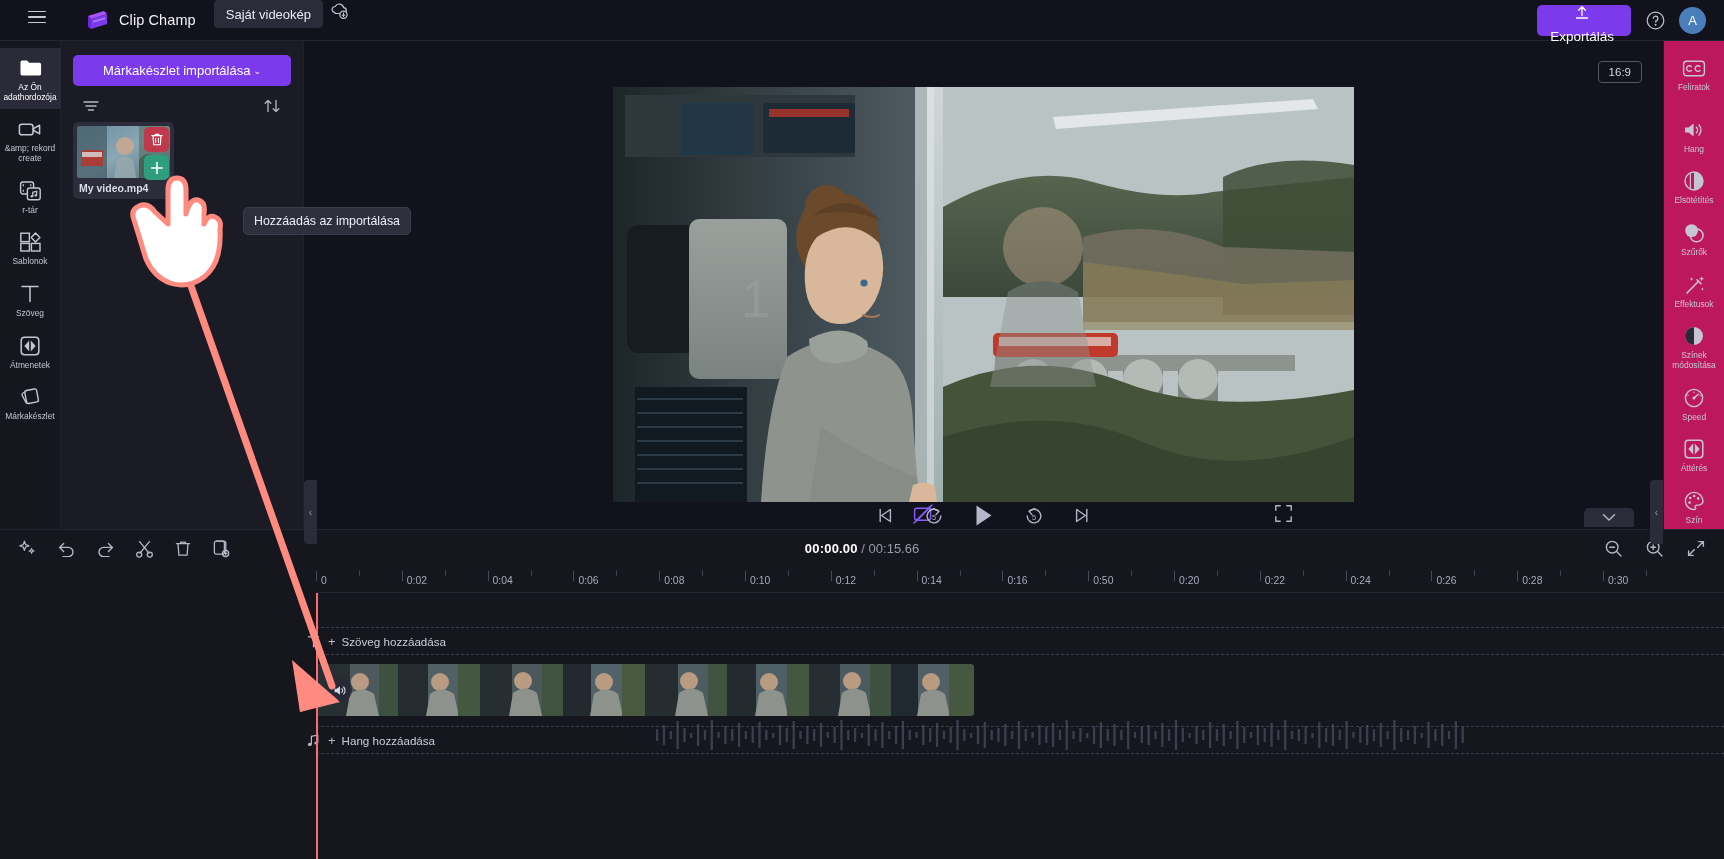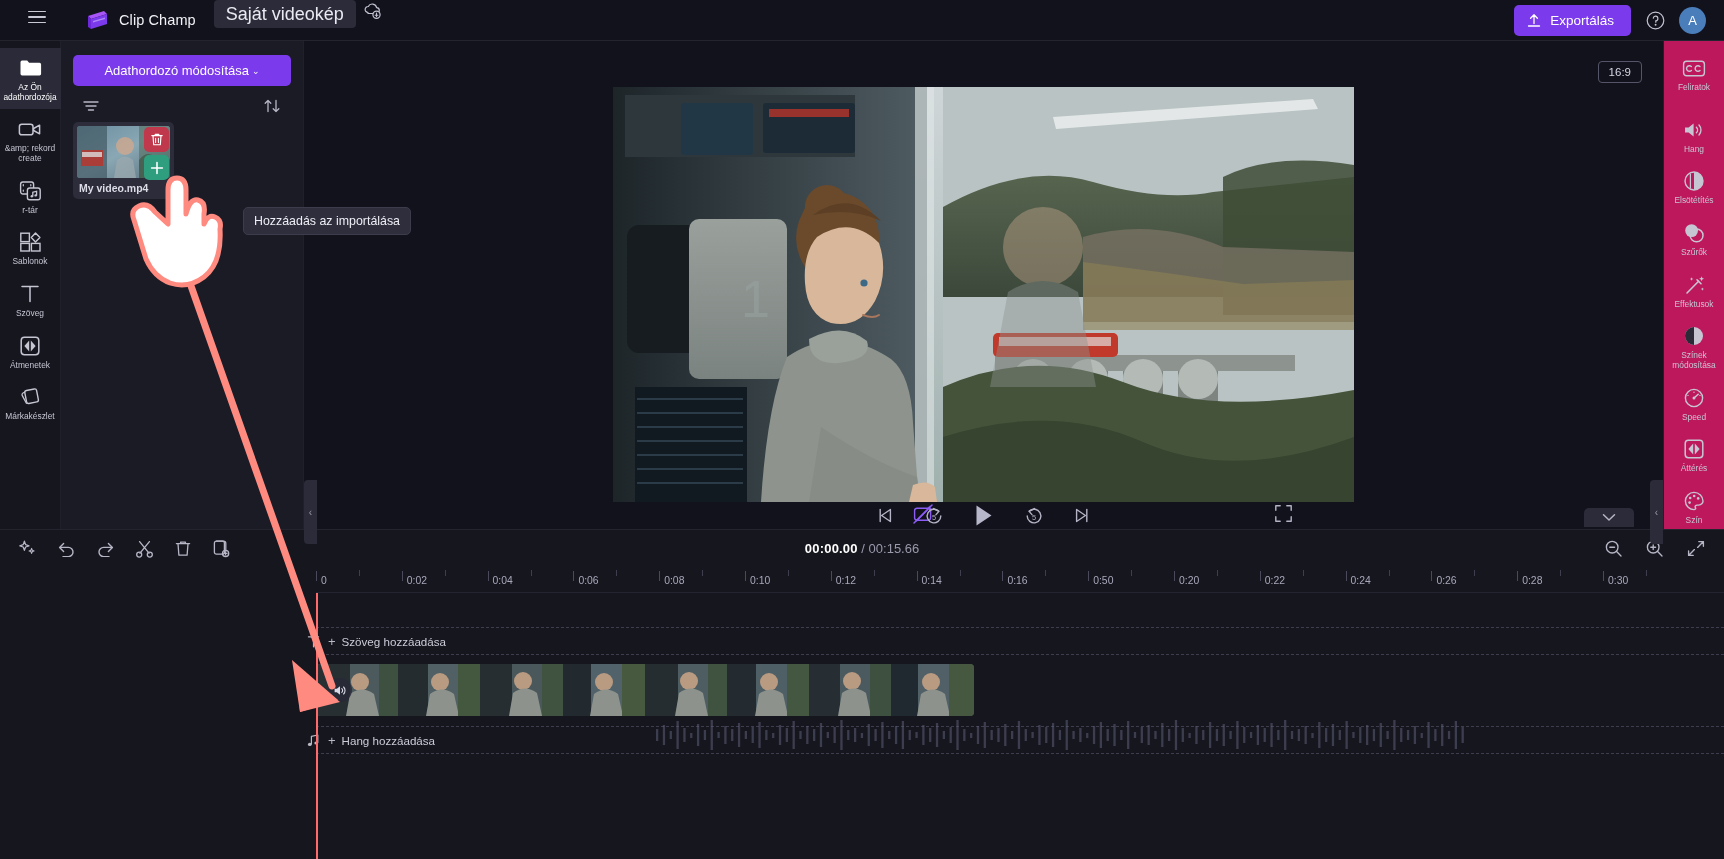--- a/index.html
+++ b/index.html
@@ -20,28 +20,28 @@
   }
   .hamburger { width: 34px; height: 34px; display: flex; flex-direction: column;
     justify-content: center; align-items: center; gap: 4px; cursor: pointer; margin-left: 8px; }
   .hamburger span { display: block; width: 18px; height: 1.6px; background: #c9c9d6; border-radius: 1px; }
   .brand { display: flex; align-items: center; gap: 9px; margin-left: 30px; }
   .brand-logo { width: 26px; height: 22px; position: relative; }
   .brand-name { font-size: 14.5px; color: #f2f2f7; letter-spacing: .1px; }
   .proj-chip {
     margin-left: 18px; height: 28px; padding: 0 12px; border-radius: 4px;
     background: #2b2b39; display: flex; align-items: center;
-    font-size: 18px; color: #eaeaf2; cursor: pointer;
+    font-size: 13px; color: #eaeaf2; cursor: pointer;
   }
   .cloud-ico { margin-left: 6px; width: 22px; height: 22px; display:flex;align-items:center;justify-content:center; }
   .topbar-right { margin-left: auto; display: flex; align-items: center; gap: 11px; padding-right: 6px; }
   .export-btn {
     height: 31px; padding: 0 17px 0 13px; border-radius: 5px; background: #7c3aed;
     display: flex; align-items: center; gap: 9px; cursor: pointer;
-    font-size: 13.5px; color: #fff; border: none;
+    font-size: 13.5px; color: #fff; border: none; flex-direction: column;
   }
   .help-btn { width: 26px; height: 26px; display:flex;align-items:center;justify-content:center;cursor:pointer; }
   .avatar {
     width: 27px; height: 27px; border-radius: 50%; background: #4a7ebb;
     display: flex; align-items: center; justify-content: center;
     font-size: 13px; color: #fff; cursor: pointer;
   }
 
   
   .body { flex: 1; display: flex; min-height: 0; position: relative; }
@@ -300,21 +300,21 @@
             <path d="M8.6 3.6h8a2 2 0 0 1 2 2v9.2a2 2 0 0 1-2 2h-8a2 2 0 0 1-2-2V5.6a2 2 0 0 1 2-2z" fill="none" stroke="#c6c6d3" stroke-width="1.4" transform="rotate(-11 12.6 10.2)"></path>
             <path d="M5.4 6.2 4 7a1.9 1.9 0 0 0-.7 2.6l4.1 7.6" fill="none" stroke="#c6c6d3" stroke-width="1.3" stroke-linecap="round"></path>
           </svg>
         </div>
         <div class="rail-label">Márkakészlet</div>
       </div>
     </div>
 
     <div class="media-panel">
       <button class="import-btn">
-        <span>Adathordozó módosítása</span>
+        <span>Márkakészlet importálása</span>
         <span class="import-caret">⌄</span>
       </button>
 
       <div class="media-tools">
         <div class="tool-ico">
           <svg width="18" height="14" viewBox="0 0 18 14">
             <path d="M2 3h14M4 7h10M6.5 11h5" stroke="#b6b6c6" stroke-width="1.4" stroke-linecap="round"></path>
           </svg>
         </div>
         <div class="tool-ico">

